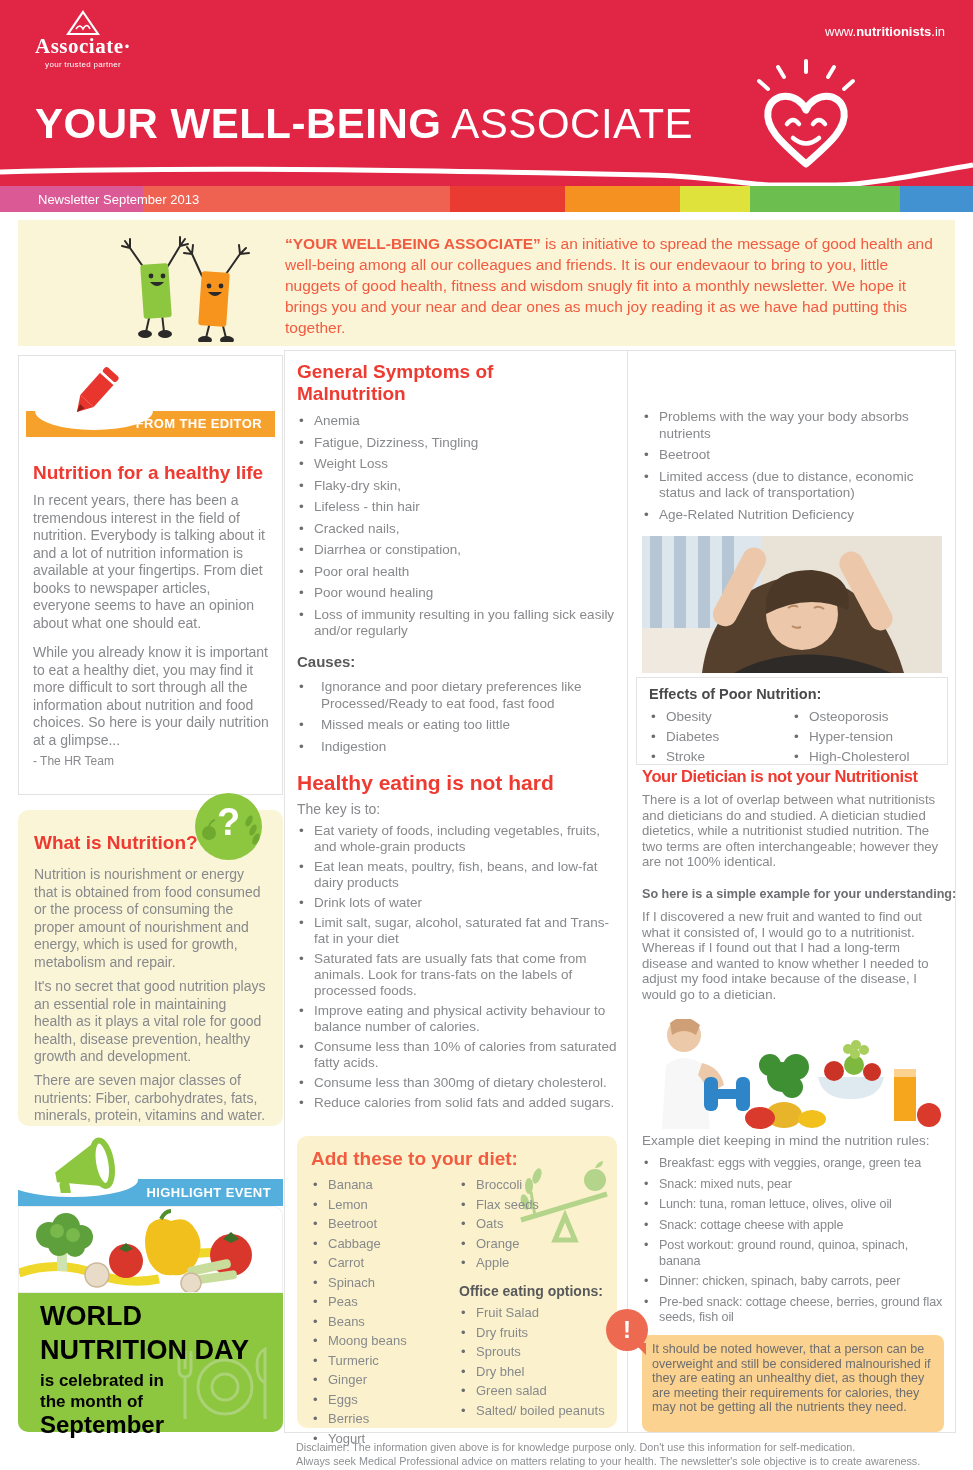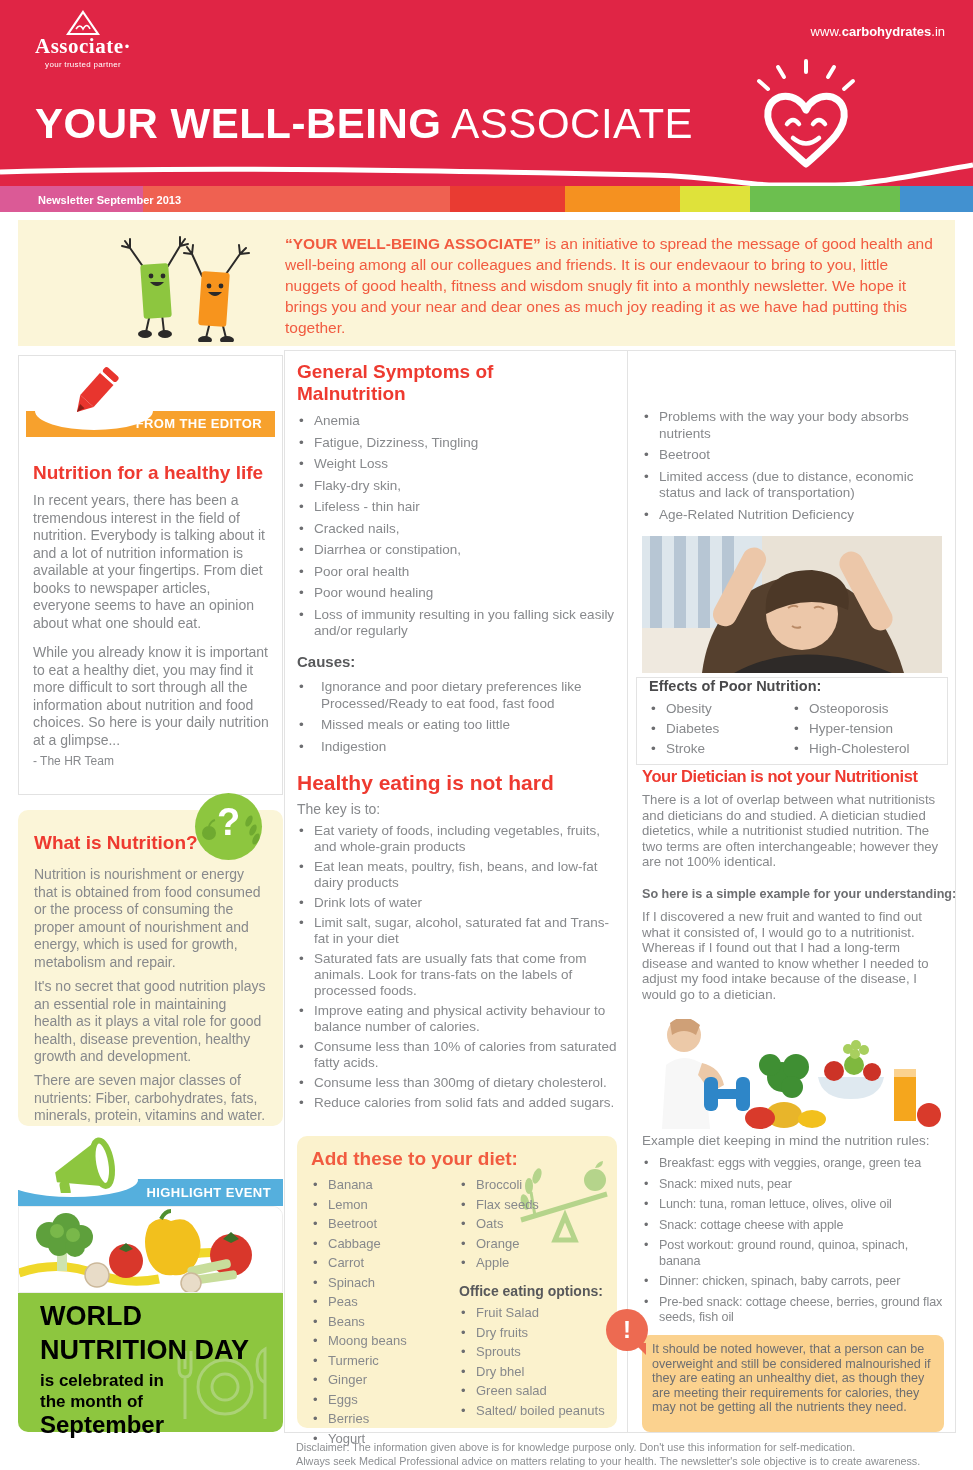--- a/index.html
+++ b/index.html
@@ -18,21 +18,21 @@
   .main-title .tl{font-weight:normal;}
   .hdr-curve{position:absolute;left:0;top:0;width:973px;height:186px;pointer-events:none;}
   .heart{position:absolute;left:742px;top:58px;width:128px;height:128px;}
   
   .rainbow{position:absolute;left:0;top:186px;width:973px;height:26px;display:flex;}
   .rainbow div{height:100%;}
   .rb1{width:143px;background:#db5a96;} .rb2{width:307px;background:#ef6151;}
   .rb3{width:115px;background:#e93b32;} .rb4{width:115px;background:#f59120;}
   .rb5{width:70px;background:#dfe23a;}  .rb6{width:150px;background:#6cbf4f;}
   .rb7{width:73px;background:#4291d0;}
-  .news-label{position:absolute;left:38px;top:190px;color:#fff;font-weight:bold;font-size:11px;line-height:20px;}
+  .news-label{position:absolute;left:38px;top:190px;color:#fff;font-weight:normal;font-size:13px;line-height:20px;}
   
   .intro{position:absolute;left:18px;top:220px;width:937px;height:126px;background:#fbf5d8;}
   .intro-chars{position:absolute;left:88px;top:6px;width:160px;height:116px;}
   .intro-text{position:absolute;left:267px;top:13px;width:655px;color:#f15b40;font-size:15.5px;line-height:21px;}
   .intro-text .lead{font-weight:bold;}
   
   .redhead{color:#ee3a30;font-weight:bold;}
   .gray{color:#87898c;}
   .blist{list-style:none;margin:0;padding:0;}
   .blist li{position:relative;padding-left:17px;margin-bottom:5px;color:#87898c;font-size:13.5px;line-height:16.5px;}
@@ -83,21 +83,21 @@
   .dietbox-title{color:#f15b40;font-weight:bold;font-size:19px;margin-bottom:6px;}
   .diet-cols{display:flex;}
   .diet-c1{width:148px;} .diet-c2{width:150px;}
   .dietbox li{margin-bottom:2.5px;font-size:13px;line-height:17px;}
   .office-title{color:#58595b;font-weight:bold;font-size:14px;margin:12px 0 5px 0;}
   .seesaw{position:absolute;right:4px;top:22px;width:98px;height:92px;}
   
   .rc-in{position:absolute;left:14px;top:0;width:300px;height:100%;}
   .rc-list{position:absolute;left:0;top:58px;width:300px;}
   .photo1{position:absolute;left:0;top:185px;width:300px;height:137px;overflow:hidden;}
-  .effects-box{position:absolute;left:-6px;top:326px;width:312px;height:88px;border:1px solid #e3e3e3;box-sizing:border-box;padding:0 12px;}
+  .effects-box{position:absolute;left:-6px;top:326px;width:312px;height:88px;border:1px solid #e3e3e3;box-sizing:border-box;padding:8px 12px;}
   .effects-title{color:#4a4a4c;font-weight:bold;font-size:14.5px;margin-bottom:6px;}
   .eff-cols{display:flex;}
   .eff-cols ul{width:146px;}
   .eff-cols li{margin-bottom:2px;font-size:13.5px;line-height:18px;}
   .diet2-head{position:absolute;left:0;top:416px;font-size:16.5px;letter-spacing:-0.4px;white-space:nowrap;}
   .rc-p{position:absolute;left:0;width:300px;font-size:13.2px;line-height:15.6px;}
   .dp1{top:441px;} 
   .rc-sub{position:absolute;left:0;top:536px;color:#6d6e71;font-weight:bold;font-size:12.6px;white-space:nowrap;}
   .dp2{top:558px;}
   .photo2{position:absolute;left:0;top:668px;width:300px;height:110px;overflow:hidden;}
@@ -117,21 +117,21 @@
 
   <div class="header">
     <div class="logo">
       <svg class="tri" width="34" height="26" viewBox="0 0 34 26">
         <path d="M17 2 L32 24 L2 24 Z" fill="none" stroke="#fff" stroke-width="2.2"></path>
         <path d="M10 19 q4 -6 7 0 q4 -7 7 0" fill="none" stroke="#fff" stroke-width="1.6"></path>
       </svg>
       <div class="lname">Associate·</div>
       <div class="ltag">your trusted partner</div>
     </div>
-    <div class="website"><span>www.</span><b>carbohydrates</b><span>.in</span></div>
+    <div class="website"><span>www.</span><b>nutritionists</b><span>.in</span></div>
     <div class="main-title"><span class="tb">YOUR WELL-BEING</span><span class="tl"> ASSOCIATE</span></div>
     <svg class="heart" viewBox="0 0 128 128">
       <g stroke="#fff" stroke-width="4" stroke-linecap="round">
         <line x1="64" y1="14" x2="64" y2="3"></line>
         <line x1="42" y1="19" x2="36" y2="9"></line>
         <line x1="86" y1="19" x2="92" y2="9"></line>
         <line x1="26" y1="31" x2="17" y2="23"></line>
         <line x1="102" y1="31" x2="111" y2="23"></line>
       </g>
       <path d="M64 52 C 56 34 30 33 26 53 C 23 72 44 88 64 106 C 84 88 105 72 102 53 C 98 33 72 34 64 52 Z" fill="none" stroke="#fff" stroke-width="7" stroke-linejoin="round"></path>

